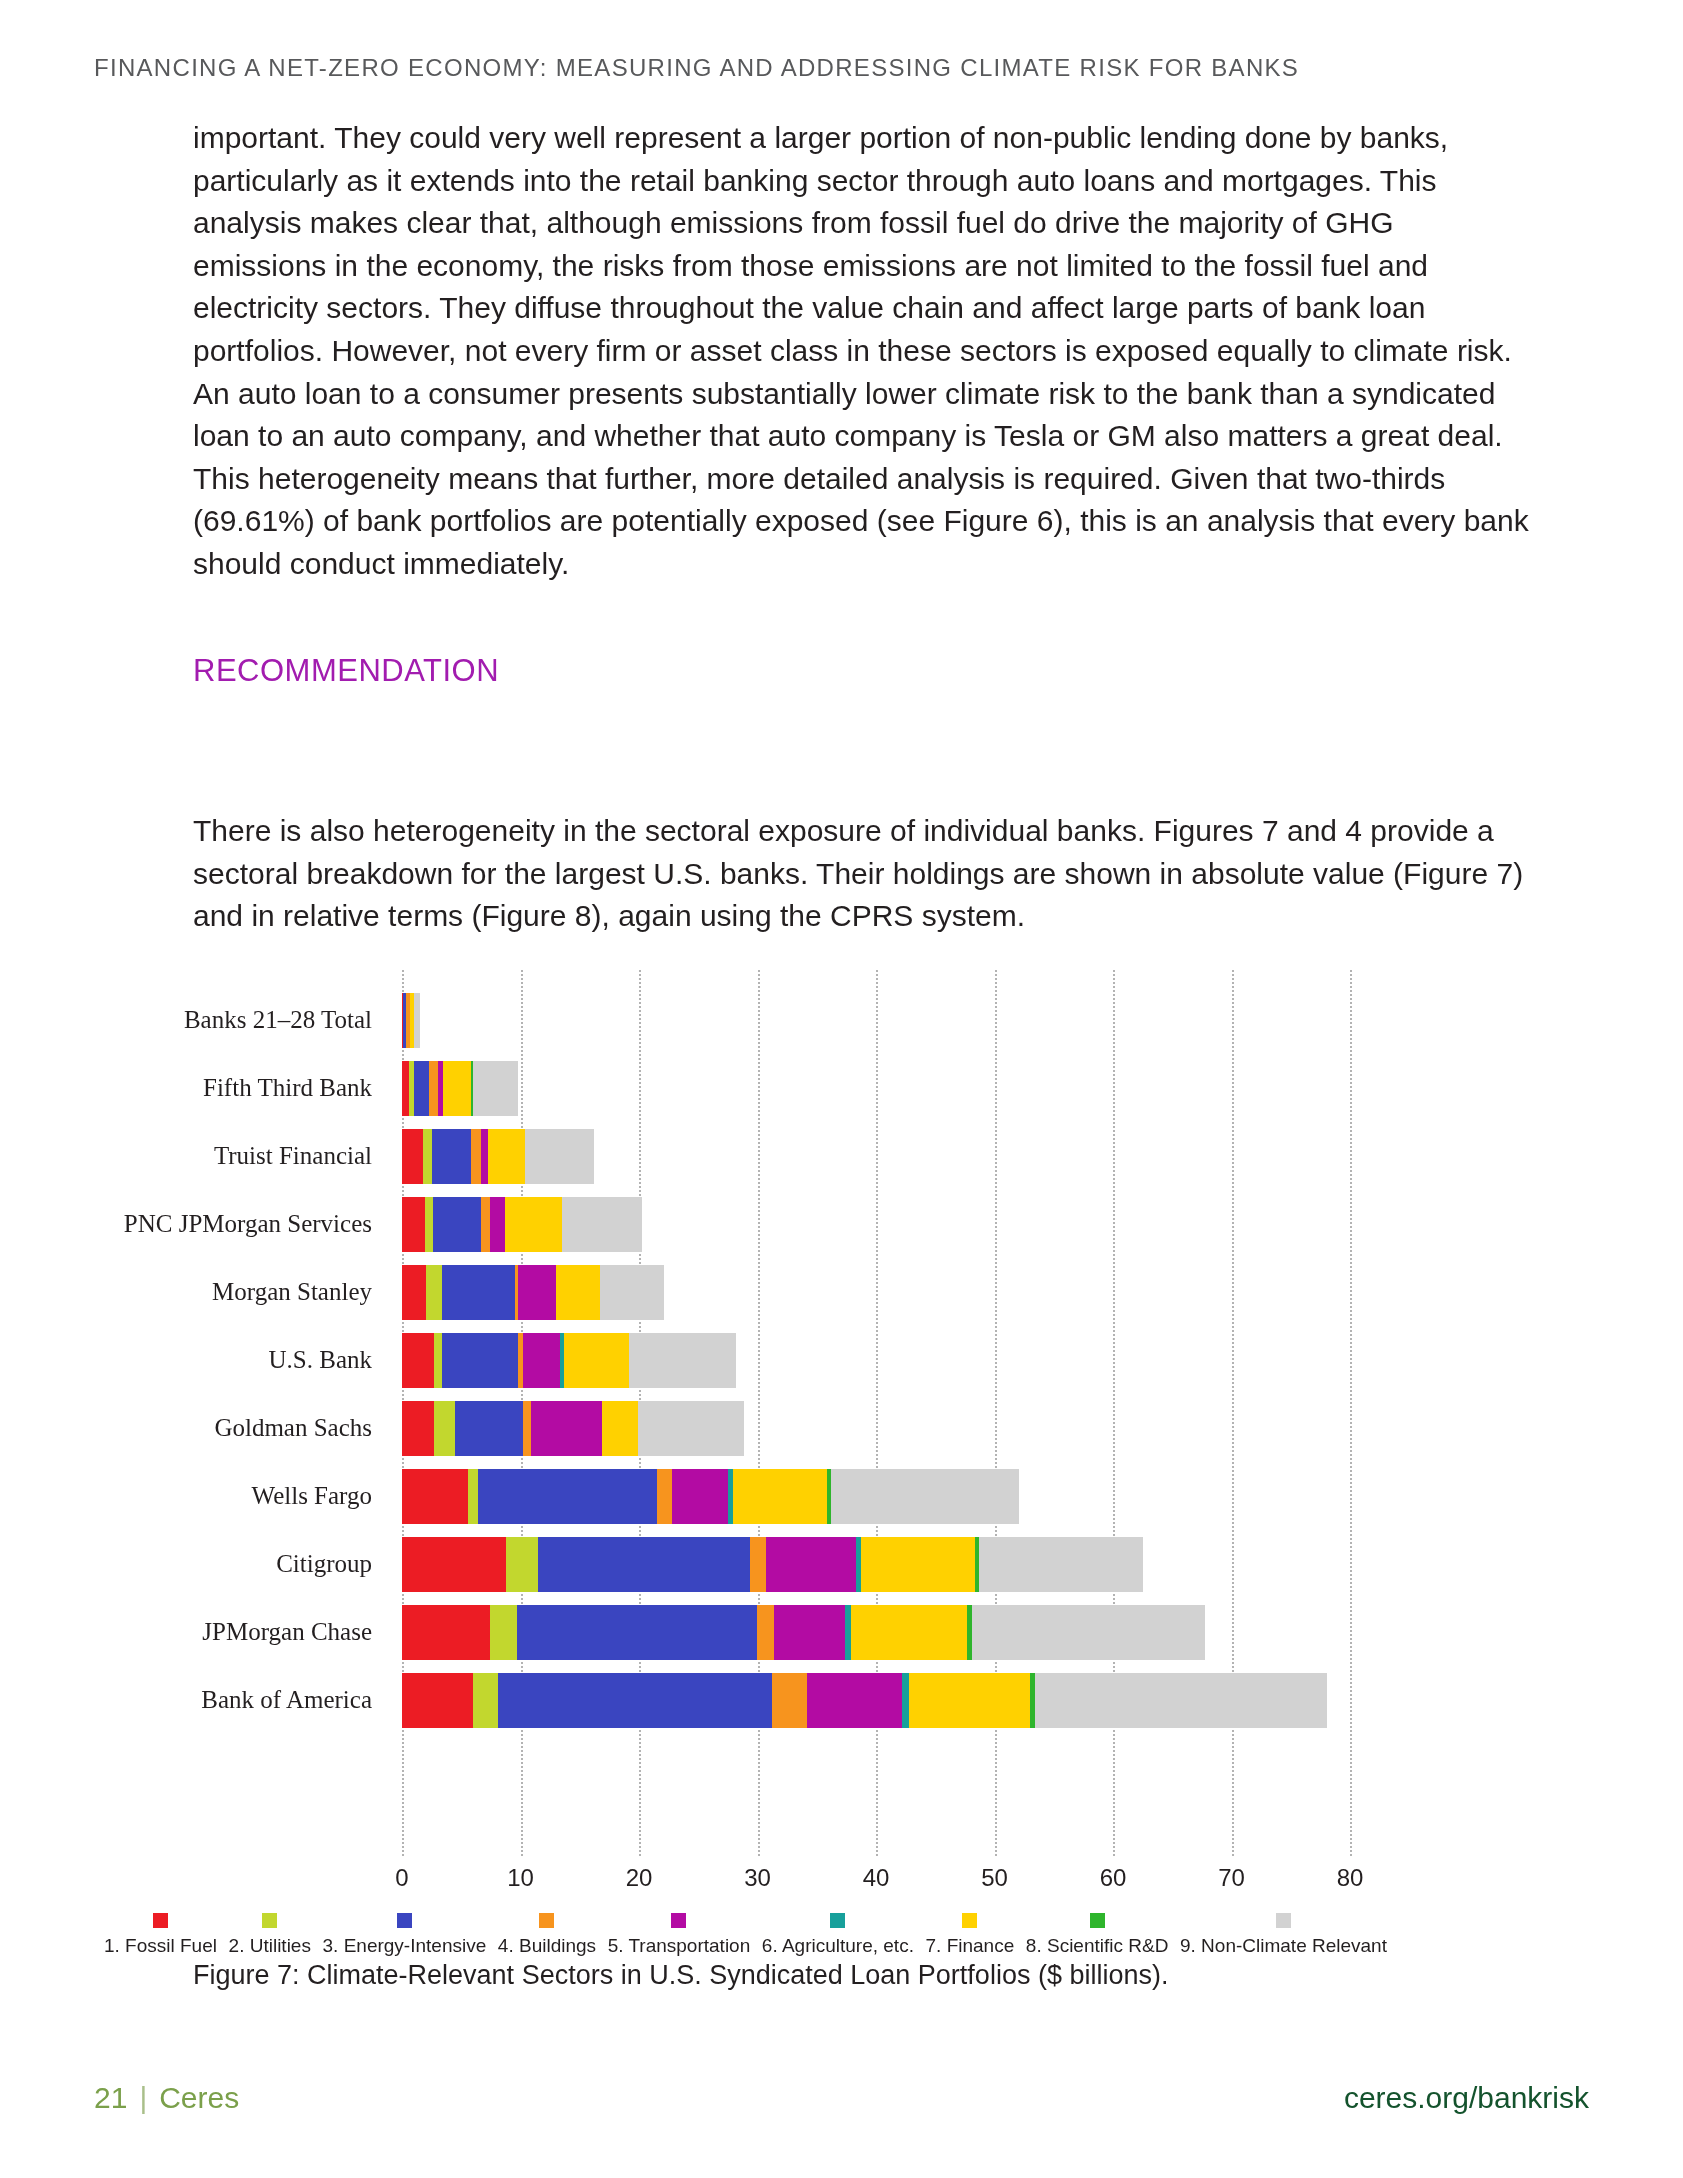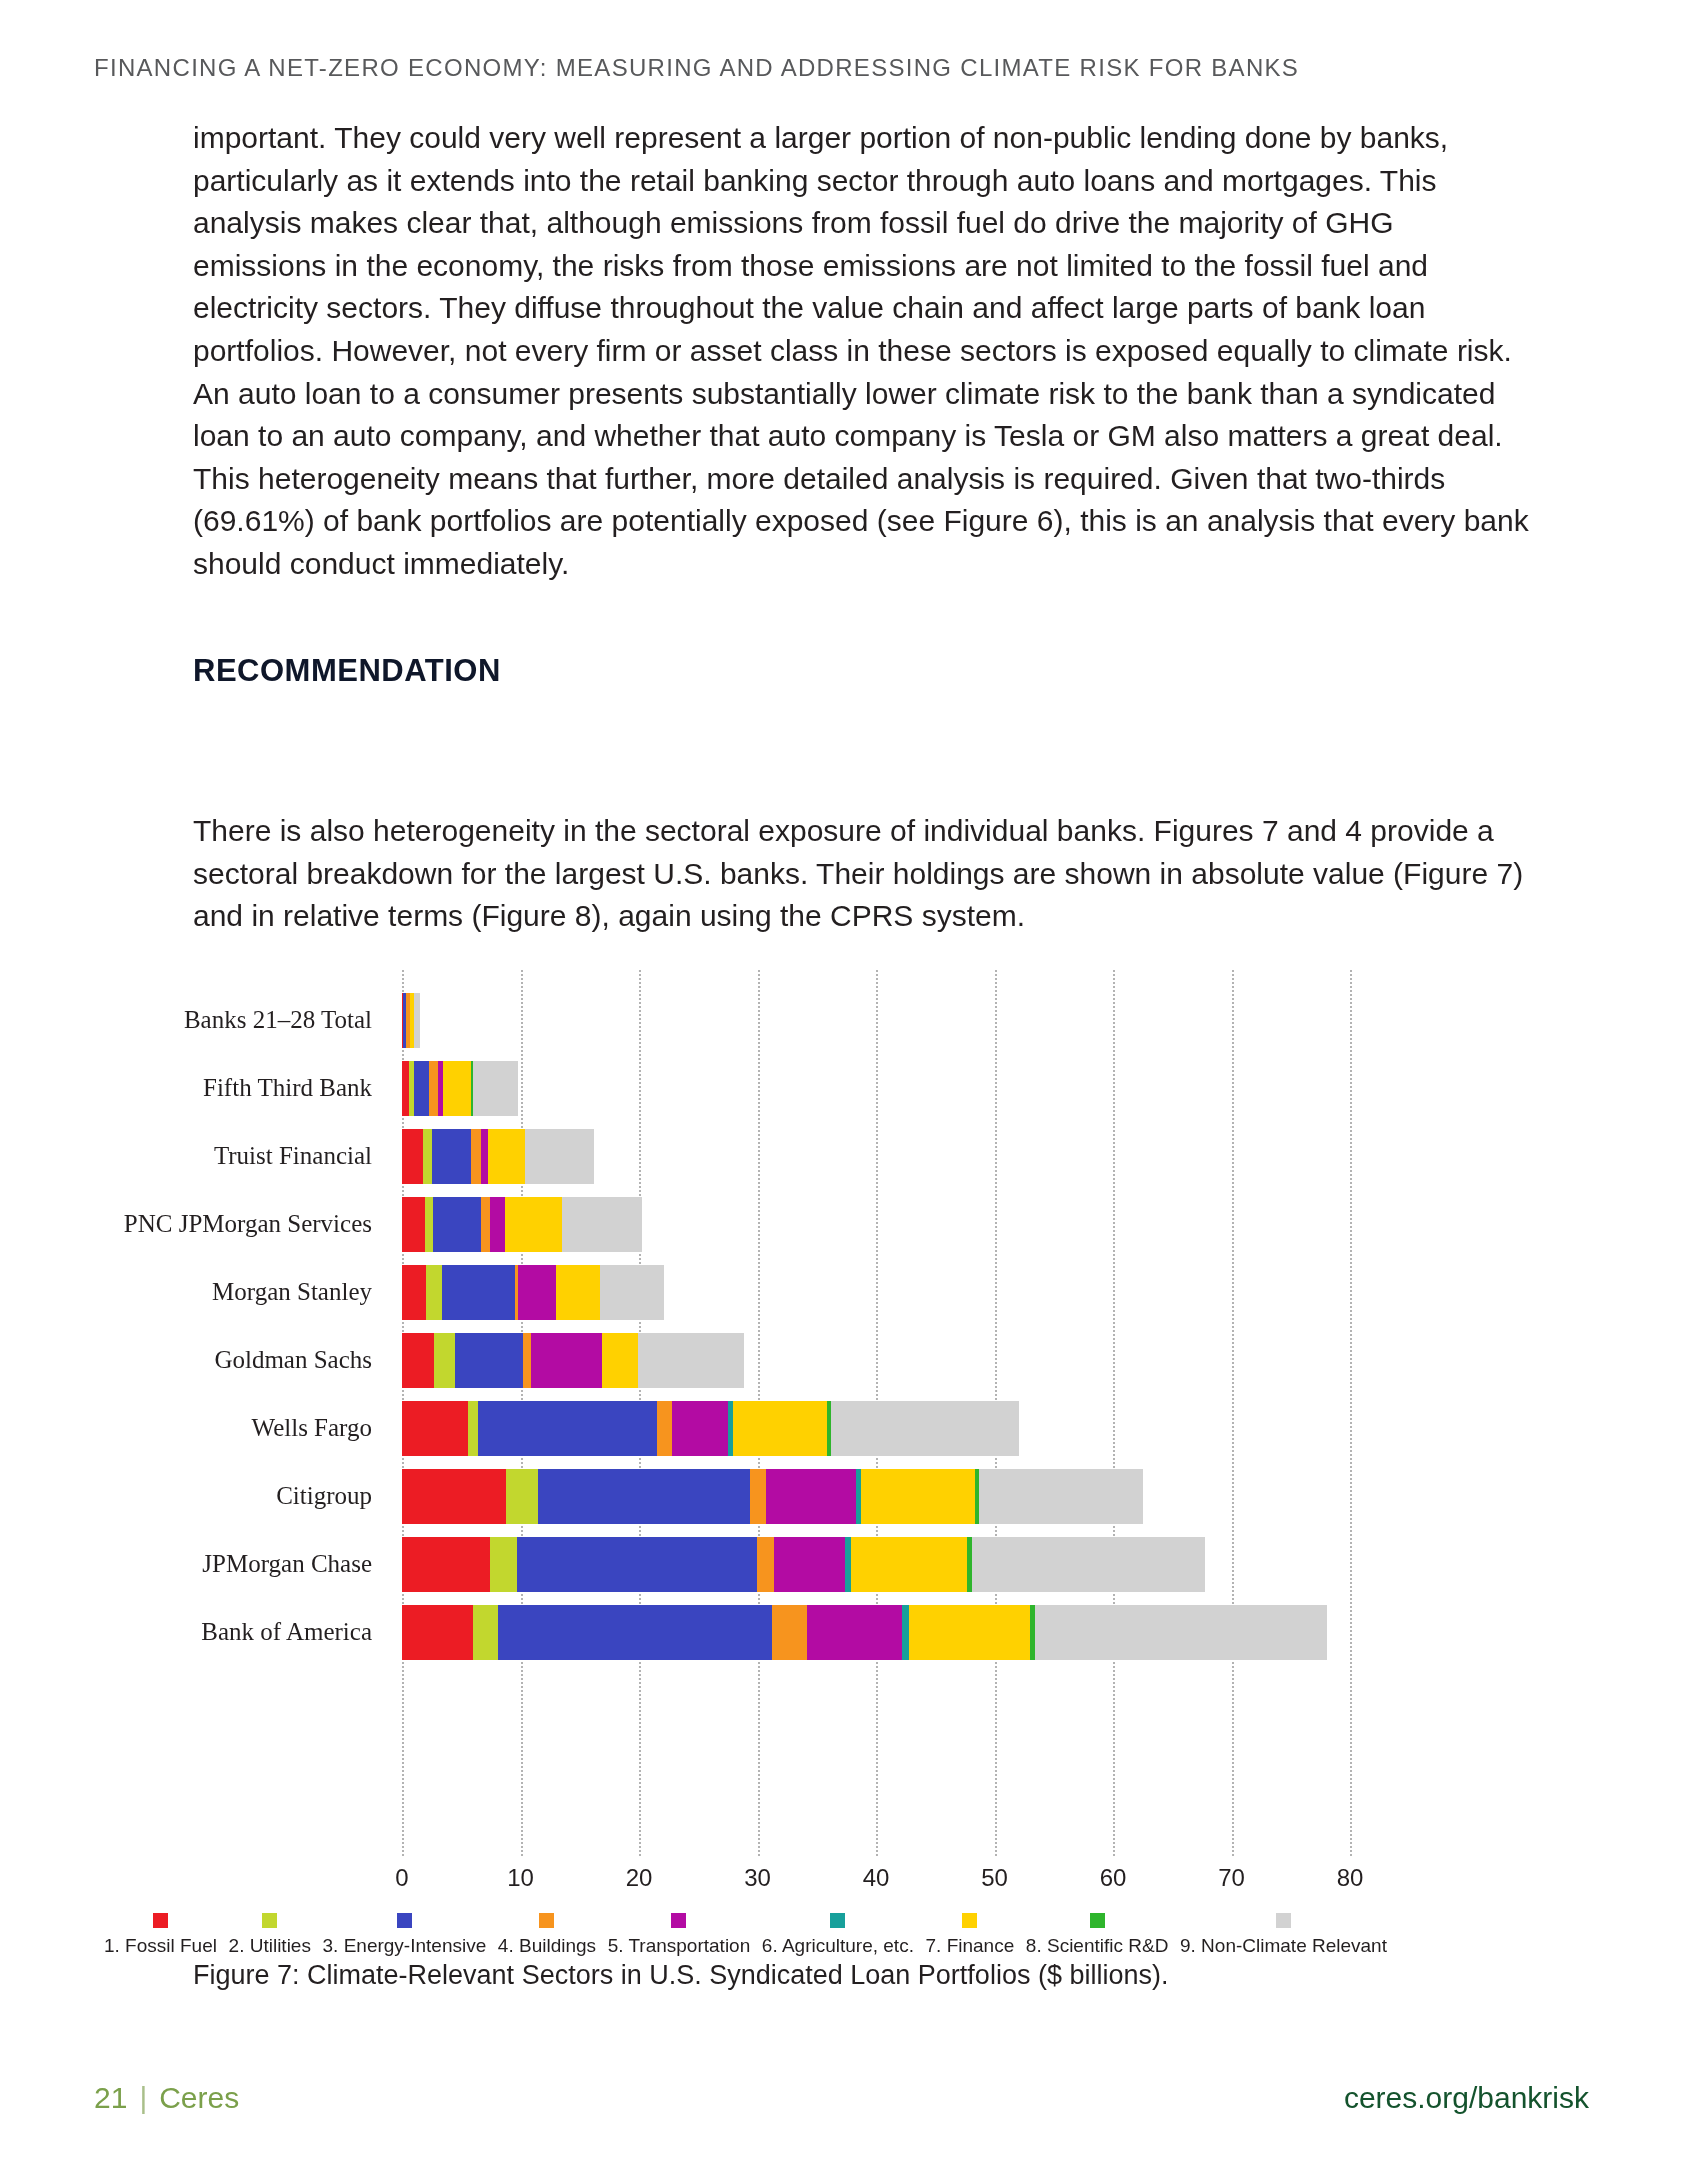--- a/index.html
+++ b/index.html
@@ -7,21 +7,21 @@
     position:relative; width:1683px; height:2178px; background:#ffffff;
     font-family:"Liberation Sans", sans-serif; color:#231f20; overflow:hidden;
     margin:0 auto;
   }
   .header {
     position:absolute; top:54px; left:94px; font-size:24px; letter-spacing:1.3px;
     color:#58595b; font-weight:400;
   }
   .para { position:absolute; left:193px; width:1337px; font-size:30px; line-height:1.42; }
   #p1 { top:117px; }
-  #rec-h { top:649px; color:#0f172a; font-weight:bold; font-size:31px; letter-spacing:0.5px; width:auto; }
+  #rec-h { top:649px; color:#a21caf; font-weight:normal; font-size:31px; letter-spacing:0.5px; width:auto; }
   #rec-p { top:693px; font-weight:bold; }
   #p2 { top:810px; }
 
   .chart { position:absolute; top:970px; left:105px; width:1277px; height:926px; }
   .grid { position:absolute; left:297px; top:0; width:948px; height:886px; }
   .gridline { position:absolute; top:0; bottom:0; width:0; border-left:2px dotted #b3b3b3; }
   .rows { position:absolute; left:0; top:16px; }
   .crow { display:flex; align-items:center; height:68px;font-family:Liberation Serif, serif; }
   .rlabel { width:267px; text-align:right; font-size:25px; color:#231f20; flex:none; }
   .rbar { margin-left:30px; width:948px; height:55px; display:flex; flex:none; position:relative; z-index:2; }
@@ -124,20 +124,33 @@
             <div class="seg" title="1. Fossil Fuel: 2" style="width: 2.5%; background: rgb(236, 28, 36);"></div>
             <div class="seg" title="2. Utilities: 1.4" style="width: 1.75%; background: rgb(194, 215, 46);"></div>
             <div class="seg" title="3. Energy-Intensive: 6.1" style="width: 7.625%; background: rgb(58, 69, 192);"></div>
             <div class="seg" title="4. Buildings: 0.3" style="width: 0.375%; background: rgb(247, 148, 30);"></div>
             <div class="seg" title="5. Transportation: 3.2" style="width: 4%; background: rgb(179, 11, 163);"></div>
             <div class="seg" title="7. Finance: 3.7" style="width: 4.625%; background: rgb(255, 209, 0);"></div>
             <div class="seg" title="9. Non-Climate Relevant: 5.4" style="width: 6.75%; background: rgb(210, 210, 210);"></div>
           </div>
         </div>
         <div class="crow">
+          <div class="rlabel">U.S. Bank</div>
+          <div class="rbar">
+            <div class="seg" title="1. Fossil Fuel: 2.7" style="width: 3.375%; background: rgb(236, 28, 36);"></div>
+            <div class="seg" title="2. Utilities: 0.7" style="width: 0.875%; background: rgb(194, 215, 46);"></div>
+            <div class="seg" title="3. Energy-Intensive: 6.4" style="width: 8%; background: rgb(58, 69, 192);"></div>
+            <div class="seg" title="4. Buildings: 0.4" style="width: 0.5%; background: rgb(247, 148, 30);"></div>
+            <div class="seg" title="5. Transportation: 3.1" style="width: 3.875%; background: rgb(179, 11, 163);"></div>
+            <div class="seg" title="6. Agriculture, etc.: 0.35" style="width: 0.4375%; background: rgb(23, 160, 155);"></div>
+            <div class="seg" title="7. Finance: 5.5" style="width: 6.875%; background: rgb(255, 209, 0);"></div>
+            <div class="seg" title="9. Non-Climate Relevant: 9" style="width: 11.25%; background: rgb(210, 210, 210);"></div>
+          </div>
+        </div>
+        <div class="crow">
           <div class="rlabel">Goldman Sachs</div>
           <div class="rbar">
             <div class="seg" title="1. Fossil Fuel: 2.7" style="width: 3.375%; background: rgb(236, 28, 36);"></div>
             <div class="seg" title="2. Utilities: 1.8" style="width: 2.25%; background: rgb(194, 215, 46);"></div>
             <div class="seg" title="3. Energy-Intensive: 5.7" style="width: 7.125%; background: rgb(58, 69, 192);"></div>
             <div class="seg" title="4. Buildings: 0.7" style="width: 0.875%; background: rgb(247, 148, 30);"></div>
             <div class="seg" title="5. Transportation: 6" style="width: 7.5%; background: rgb(179, 11, 163);"></div>
             <div class="seg" title="7. Finance: 3" style="width: 3.75%; background: rgb(255, 209, 0);"></div>
             <div class="seg" title="9. Non-Climate Relevant: 9" style="width: 11.25%; background: rgb(210, 210, 210);"></div>
           </div>

